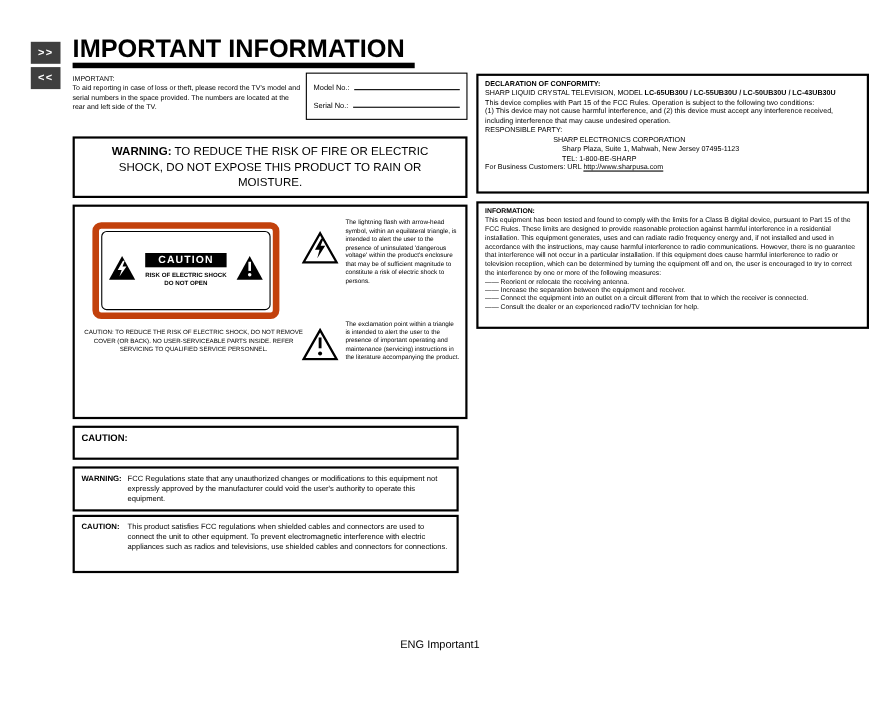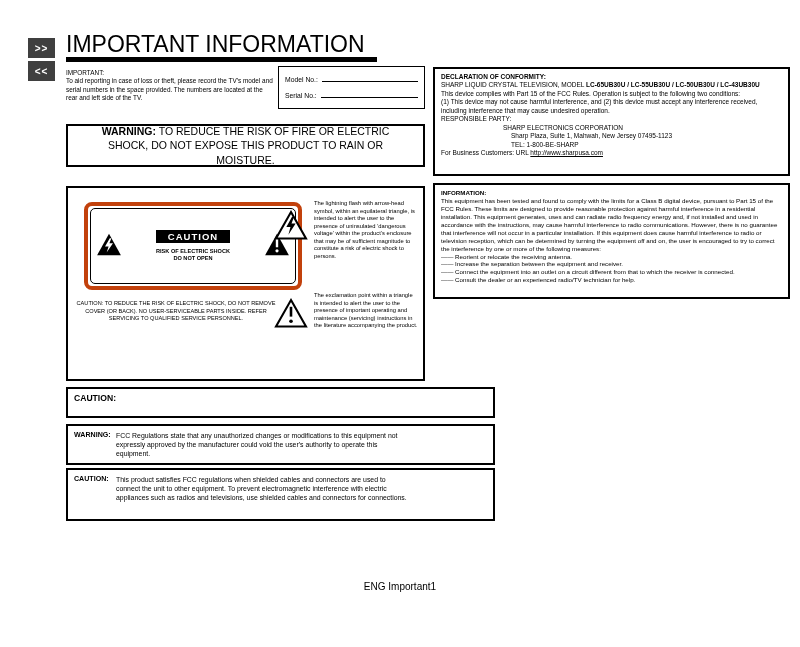--- a/index.html
+++ b/index.html
@@ -11,47 +11,47 @@
   .b { font-weight:bold; }
 
   .nav-btn {
     position:absolute; left:28px; width:27px; height:20px;
     background:#3f3f3f; color:#fff; border:0; padding:0;
     font:bold 10px "Liberation Sans", sans-serif; letter-spacing:1px; cursor:pointer;
   }
   .nav-next { top:38px; }
   .nav-prev { top:61px; }
 
-  .title { position:absolute; left:66px; top:31px; font-size:23px; font-weight:normal; }
+  .title { position:absolute; left:66px; top:31px; font-size:23px; font-weight:bold; }
   .title-rule { position:absolute; left:66px; top:57px; width:311px; height:5px; background:#000; }
 
   .important-note { position:absolute; left:66px; top:69px; width:208px; font-size:6.4px; line-height:1.32; }
 
   .model-box { position:absolute; left:278px; top:66px; width:147px; height:43px; border:1px solid #000; padding:6px 6px 0 6px; font-size:6.8px; }
   .model-row { display:flex; align-items:baseline; height:16px; }
   .fill-line { flex:1; border-bottom:1px solid #000; margin-left:4px; height:9px; }
 
-  .warn-rain-box { position:absolute; left:66px; top:124px; width:359px; height:43px; border:2px solid #000; display:flex; align-items:center; justify-content:center; }
+  .warn-rain-box { position:absolute; left:66px; top:124px; width:359px; height:56px; border:2px solid #000; display:flex; align-items:center; justify-content:center; }
   .warn-rain-text { width:302px; text-align:center; font-size:10.5px; line-height:1.35; }
 
   .diagram-box { position:absolute; left:66px; top:186px; width:359px; height:195px; border:2px solid #000; }
 
-  .label-box { position:absolute; left:16px; top:14px; width:218px; height:88px; border:4px solid #c2410c; border-radius:8px; padding:2px; }
+  .label-box { position:absolute; left:16px; top:14px; width:170px; height:88px; border:6px solid #c2410c; border-radius:8px; padding:2px; }
   .label-inner { border:1px solid #000; border-radius:5px; height:100%; display:flex; align-items:center; justify-content:space-between; padding:0 5px; }
   .label-center { display:flex; flex-direction:column; align-items:center; }
   .caution-bar { background:#000; color:#fff; font-weight:bold; font-size:9.5px; padding:1px 12px; letter-spacing:1px; }
   .risk-text { font-size:5.6px; font-weight:bold; text-align:center; margin-top:5px; line-height:1.3; }
   .cover-text { position:absolute; left:2px; top:112px; width:212px; font-size:5.6px; text-align:center; line-height:1.35; }
 
   .tri-pos-bolt { position:absolute; left:206px; top:22px; }
   .sym-lightning { position:absolute; left:246px; top:12px; width:104px; font-size:5.8px; line-height:1.3; }
   .tri-pos-excl { position:absolute; left:206px; top:110px; }
   .sym-excl { position:absolute; left:246px; top:104px; width:104px; font-size:5.8px; line-height:1.3; }
 
-  .notice-box { position:absolute; left:66px; width:429px; border:2px solid #000; display:flex; }
+  .notice-box { position:absolute; left:66px; width:351px; border:2px solid #000; display:flex; }
   .plug-box { top:387px; height:31px; padding:4px 6px; font-size:8.6px; }
   .plug-box .notice-label { width:50px; flex:none; font-weight:bold; }
   .plug-box .notice-text { flex:1; line-height:1.3; max-width:292px; }
   .fcc-box { top:424px; height:41px; padding:5px 6px; font-size:6.9px; }
   .shielded-box { top:468px; height:53px; padding:5px 6px; font-size:6.9px; }
   .small-label { width:42px; flex:none; font-weight:bold; font-size:7.1px; }
   .small-text { flex:1; line-height:1.32; max-width:292px; }
 
   .decl-box { position:absolute; left:433px; top:67px; width:357px; height:109px; border:2px solid #000; padding:4px 6px; font-size:6.5px; line-height:1.3; overflow:hidden; }
   .ind1 { padding-left:62px; }

